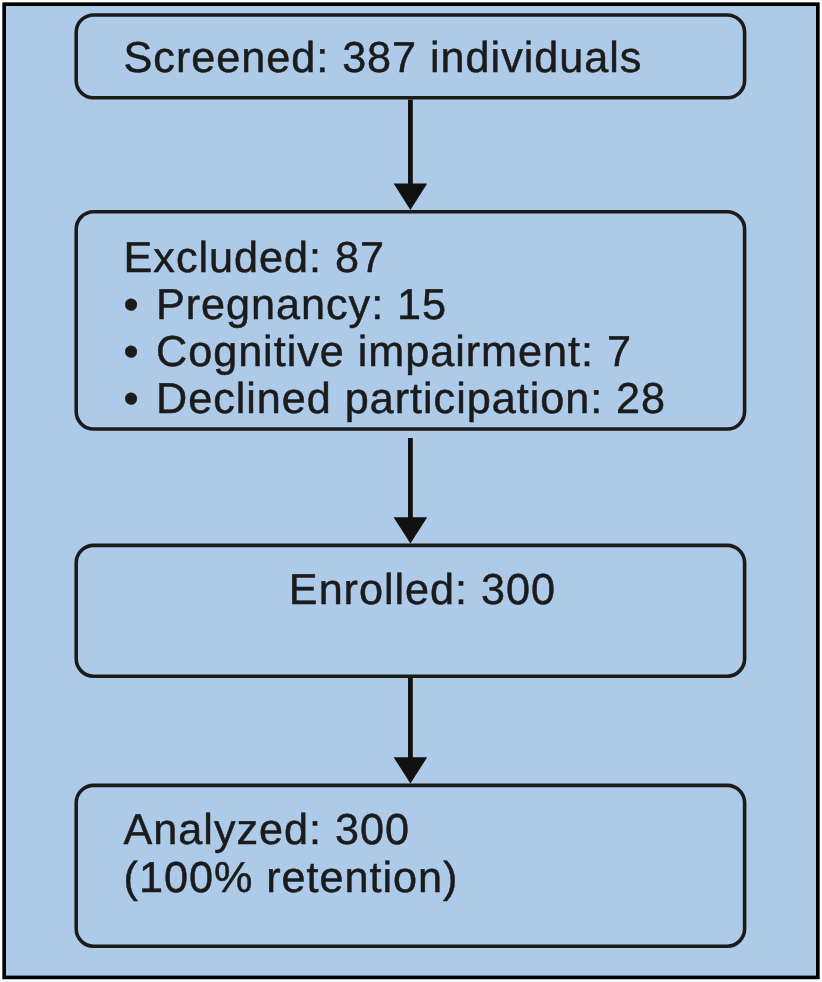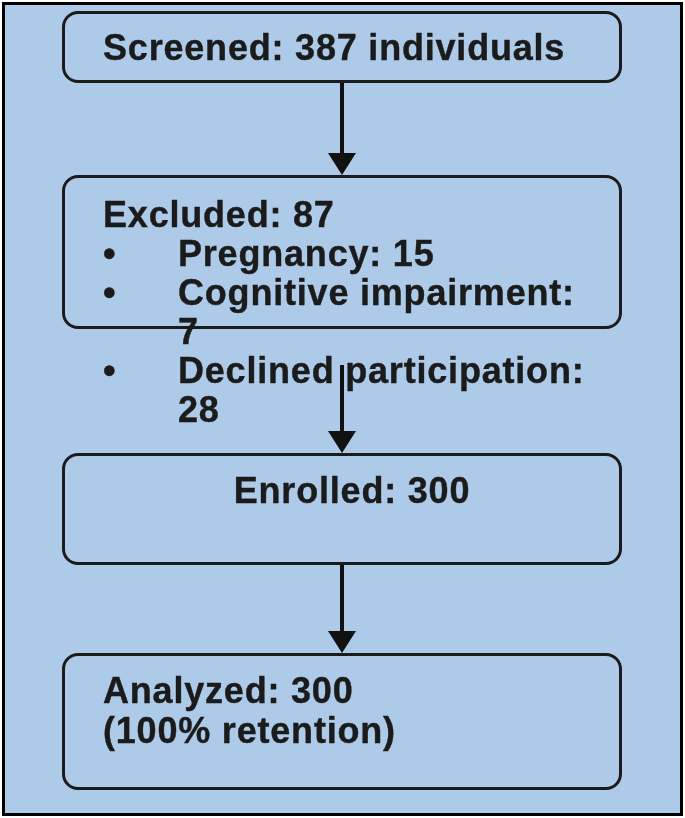--- a/index.html
+++ b/index.html
@@ -3,21 +3,20 @@
 <meta charset="utf-8">
 <style>
   html, body { margin: 0; padding: 0; }
   .page {
     position: relative;
     width: 685px;
     height: 818px;
     background: #ffffff;
     font-family: "Liberation Sans", sans-serif;
     overflow: hidden;
-    font-weight: bold;
   }
   .frame {
     position: absolute;
     inset: 2px;
     background: var(--bg, #adcbe9);
     border: 3px solid var(--frame, #000000);
     box-sizing: border-box;
   }
   .box {
     position: absolute;
@@ -34,42 +33,42 @@
   }
   .box-screened {
     top: 11px;
     height: 72px;
     display: flex;
     align-items: center;
     padding-left: 38px;
   }
   .box-excluded {
     top: 175px;
-    height: 154px;
+    height: 184px;
     padding: 17px 18px 0 38px;
   }
   .box-enrolled {
     top: 453px;
     height: 112px;
     padding: 15px 18px 0 38px;
     line-height: 40px;
     text-align: center;
   }
   .box-analyzed {
     top: 653px;
     height: 137px;
     padding: 15px 34px 0 38px;
     line-height: 40px;
   }
   .bullet-row { display: flex; }
   .bullet-marker {
     flex: 0 0 27px;
     width: 27px;
   }
-  .bullet-text { flex: 1 1 auto; margin-left: 48px; }
+  .bullet-text { flex: 1 1 auto; }
   .arrow {
     position: absolute;
     left: 328px;
     width: 28px;
   }
   .arrow-1 { top: 83px;  height: 92px; }
   .arrow-2 { top: 365px; height: 88px; }
   .arrow-3 { top: 565px; height: 88px; }
   .arrow .shaft {
     position: absolute;

